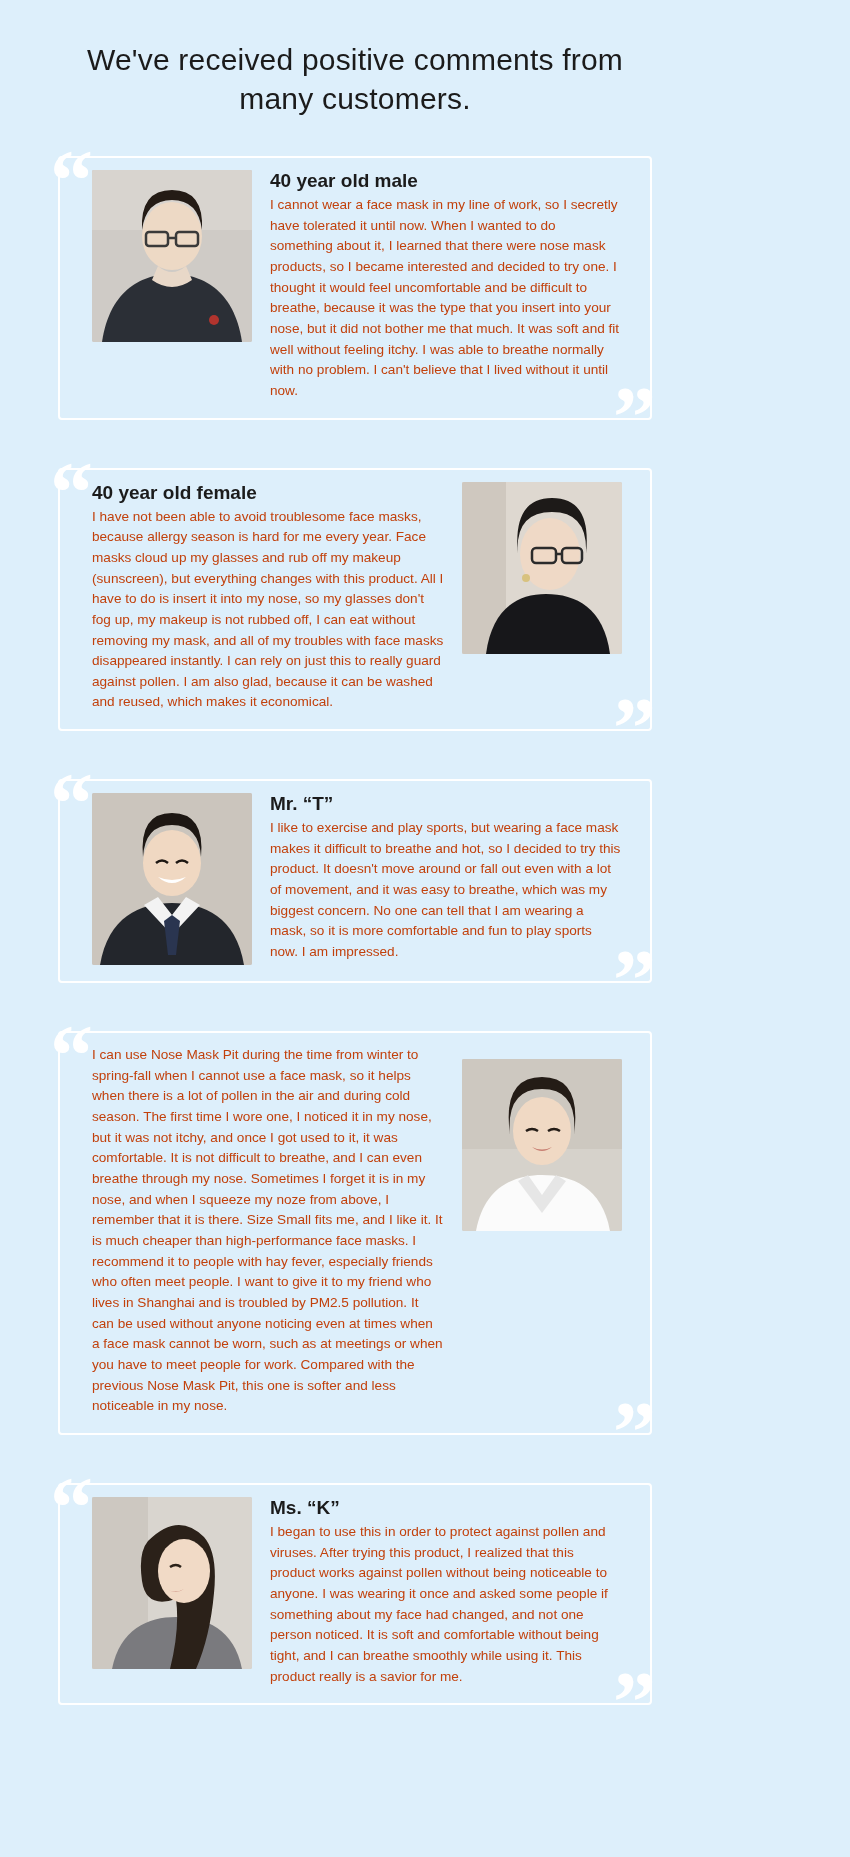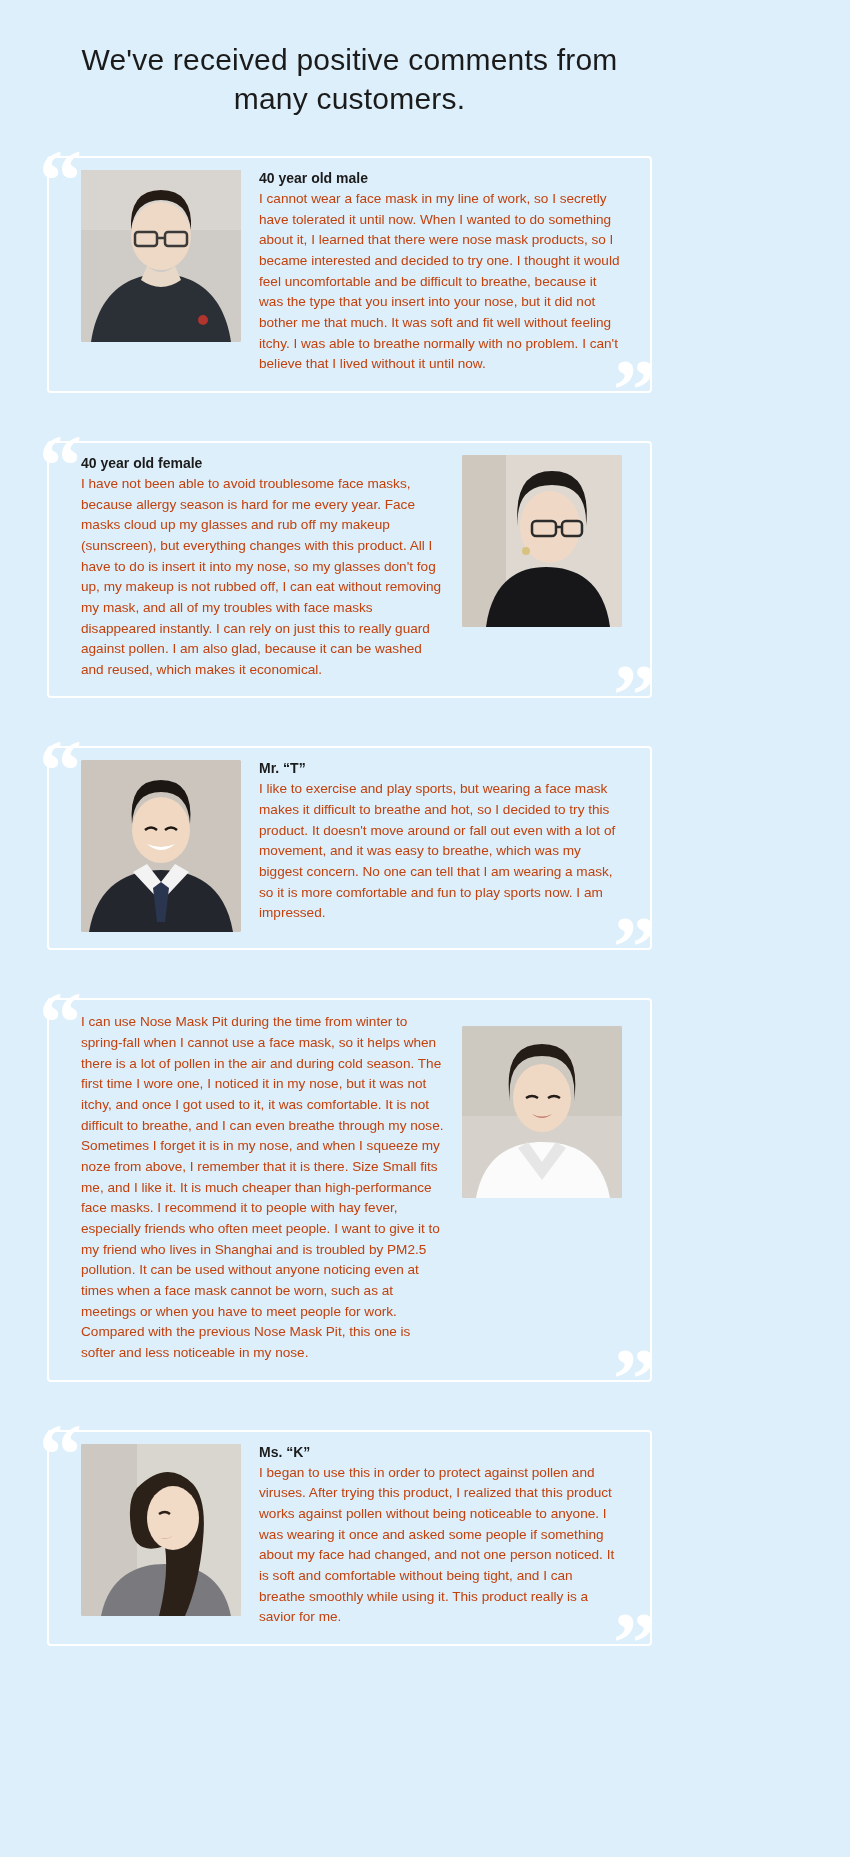--- a/index.html
+++ b/index.html
@@ -9,21 +9,21 @@
   body {
     width: 850px;
     background: #ddeffb;
     font-family: "Liberation Sans", sans-serif;
     color: #333333;
   }
   .page {
     width: 694px;
     min-height: 1857px;
     box-sizing: border-box;
-    padding: 28px 0 40px 5px;
+    padding: 28px 0 40px 16px;
     background: #ddeffb;
   }
   .page-title {
     text-align: center;
     font-size: 30px;
     line-height: 1.3;
     font-weight: normal;
     color: #1b1b1b;
     margin: 12px 70px 26px 70px;
     letter-spacing: 0.2px;
@@ -79,21 +79,21 @@
     overflow: hidden;
     position: relative;
     background: #c9c9c9;
   }
   .photo svg { display: block; width: 100%; height: 100%; }
   .body-col {
     flex: 1 1 auto;
     min-width: 0;
   }
   .name {
-    font-size: 14px;
+    font-size: 19px;
     font-weight: bold;
     color: #1b1b1b;
     margin: 0 0 3px 0;
   }
   .text {
     font-size: 13.6px;
     line-height: 1.52;
     color: #c2410c;
     margin: 0;
   }

